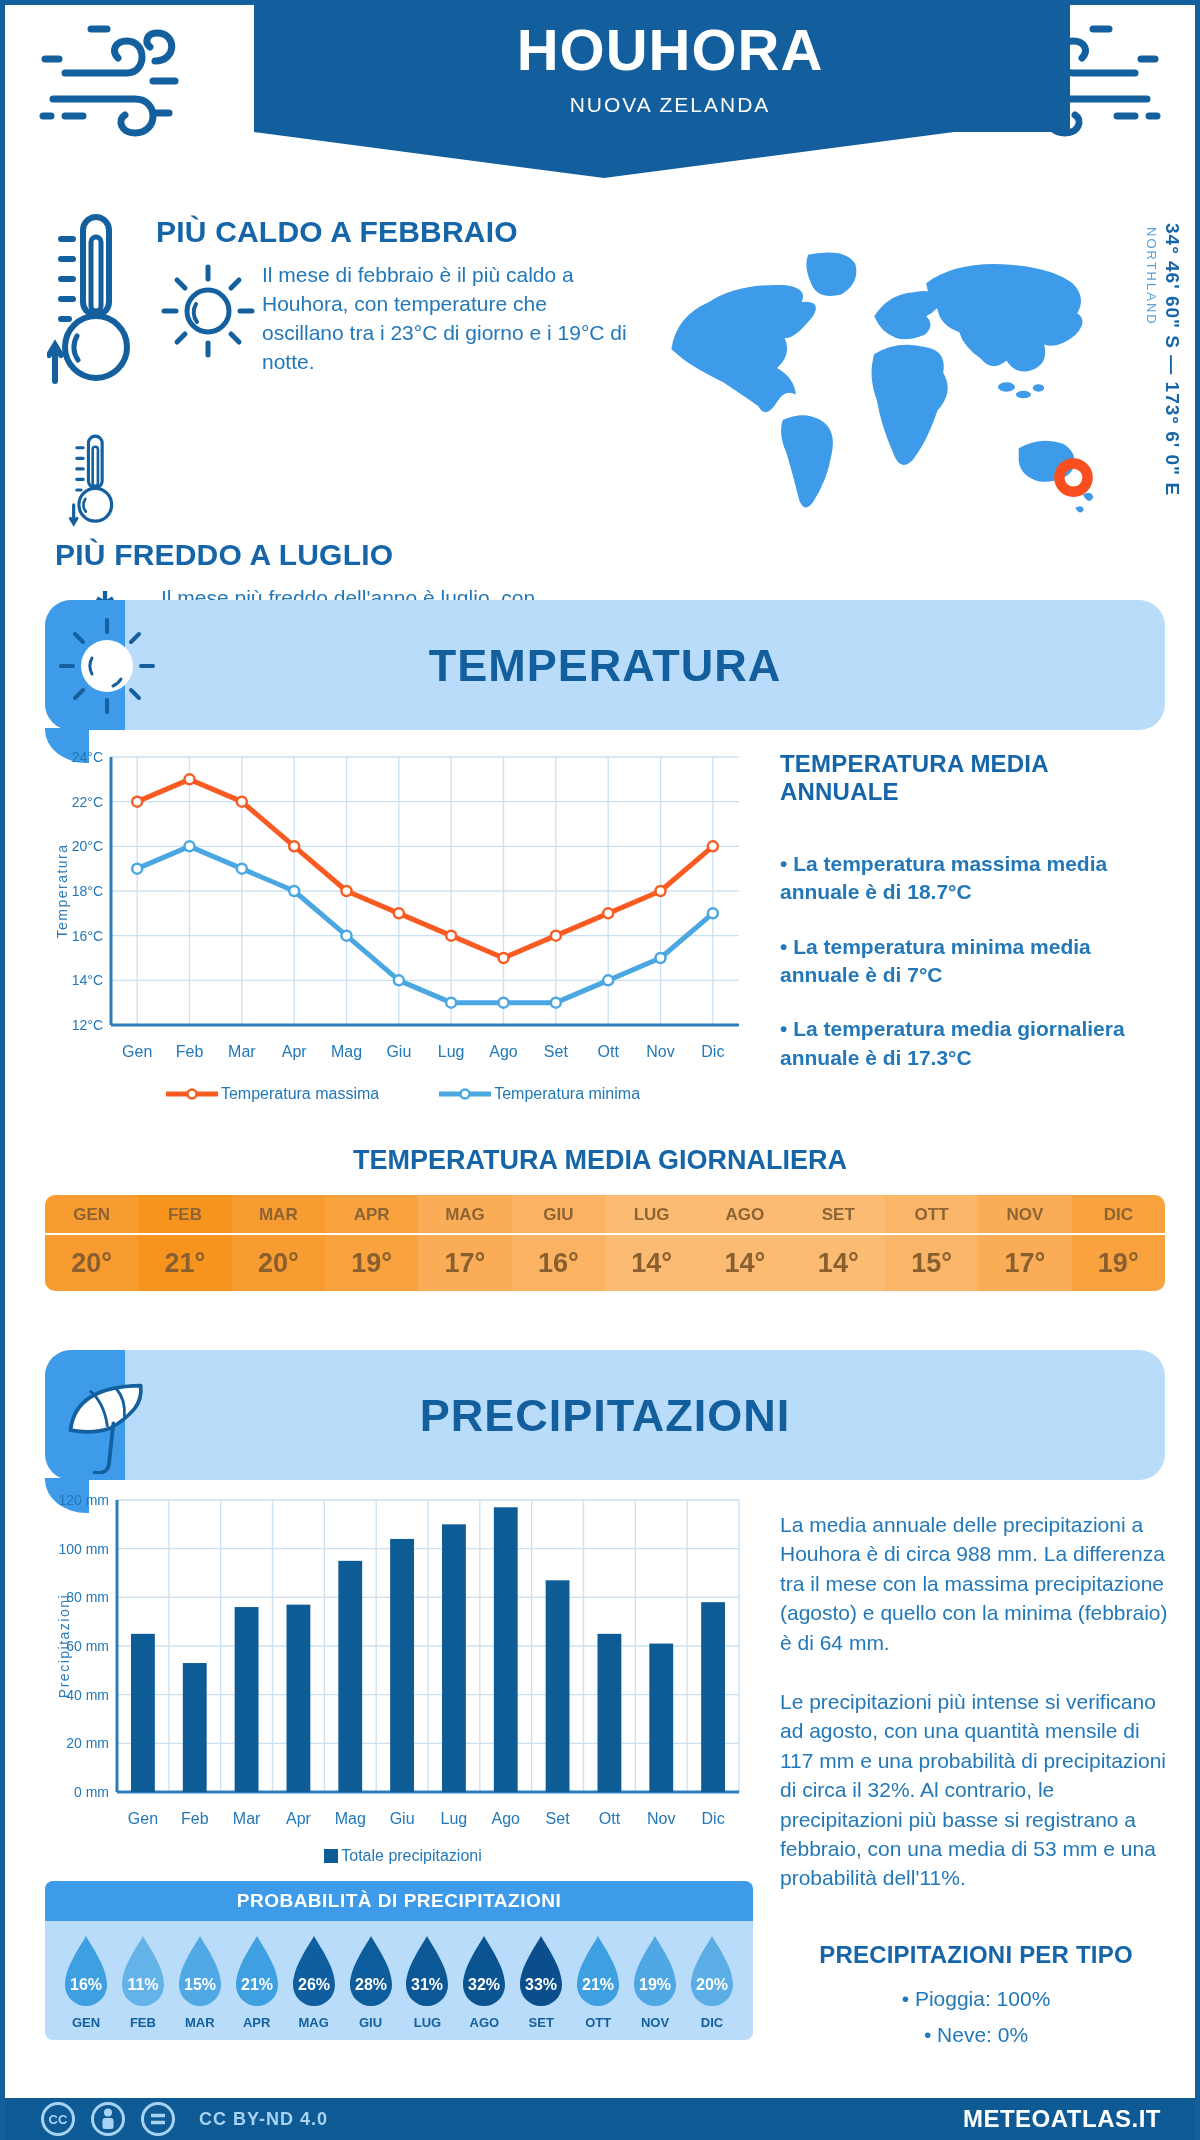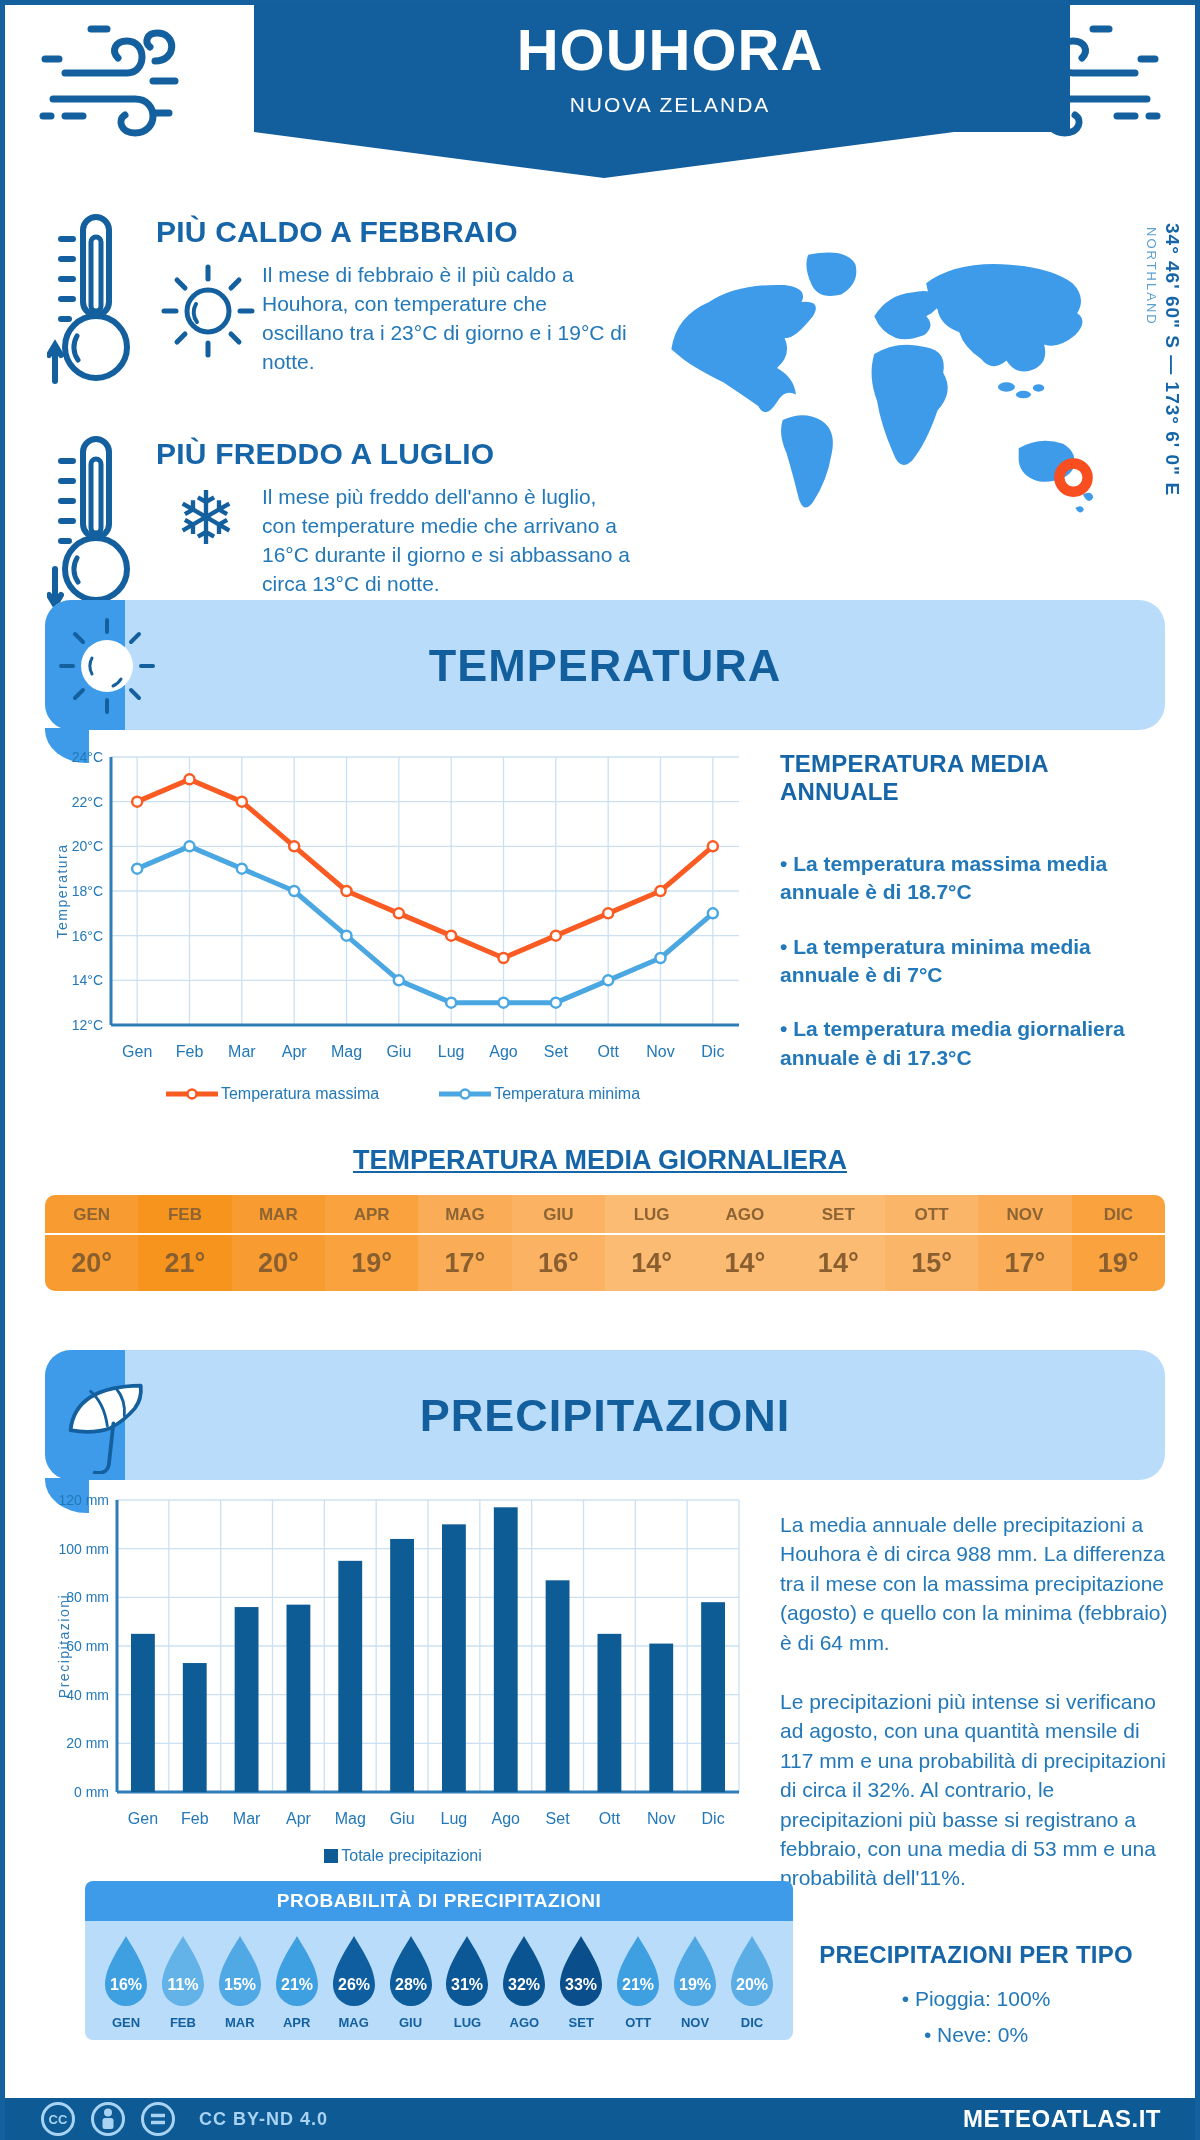--- a/index.html
+++ b/index.html
@@ -45,27 +45,27 @@
   
   .side{position:absolute;left:775px;width:392px;}
   .side h3{margin:0 0 0 0;font-size:24px;font-weight:700;color:#1565A8;letter-spacing:0.2px;}
   .side ul{list-style:none;margin:0;padding:0;}
   .side li{font-size:21px;line-height:1.35;color:#2278B8;margin-bottom:26px;}
   .side li::before{content:"• ";}
   #annual{top:745px;} #annual ul{margin-top:44px;font-weight:bold;}
   #prec-text{top:1505px;} #prec-text p{margin:0 0 30px 0;font-size:21px;line-height:1.4;color:#2278B8;}
   #per-tipo{top:1936px;text-align:center;} #per-tipo ul{margin-top:16px;} #per-tipo li{margin-bottom:8px;}
   
-  .daily-title{position:absolute;left:0;right:0;top:1140px;margin:0;text-align:center;font-size:27px;font-weight:700;color:#1565A8;text-decoration:underline;}
+  .daily-title{position:absolute;left:0;right:0;top:1140px;margin:0;text-align:center;font-size:27px;font-weight:700;color:#1565A8;}
   .temp-table{position:absolute;left:40px;top:1190px;width:1120px;height:96px;display:flex;border-radius:10px;overflow:hidden;}
   .tcell{flex:1;display:flex;flex-direction:column;}
   .tcell .m{height:38px;line-height:40px;text-align:center;font-size:17px;font-weight:700;color:#8D6434;border-bottom:2px solid #fff;}
   .tcell .v{flex:1;display:flex;align-items:center;justify-content:center;font-size:27px;font-weight:700;color:#8A5F2F;}
   
-  .prob{position:absolute;left:40px;top:1876px;width:708px;border-radius:8px;overflow:hidden;margin-left:40px;}
+  .prob{position:absolute;left:40px;top:1876px;width:708px;border-radius:8px;overflow:hidden;}
   .prob-h{height:40px;line-height:40px;background:#3D9BE9;color:#fff;text-align:center;font-size:19px;font-weight:700;letter-spacing:0.5px;}
   .prob-b{background:#B8DCFA;display:flex;justify-content:space-between;padding:12px 14px 10px 14px;}
   .drop{width:54px;text-align:center;}
   .drop .mo{font-size:13px;font-weight:700;color:#14609F;margin-top:2px;}
   
   footer{position:absolute;left:0;right:0;bottom:0;height:42px;background:#0E5A95;display:flex;align-items:center;padding:0 34px;box-sizing:border-box;}
   .lic{display:flex;align-items:center;gap:12px;}
   .lic .txt{font-size:18px;font-weight:700;color:#A9D3F2;letter-spacing:1px;margin-left:10px;}
   .site{margin-left:auto;font-size:24px;font-weight:700;color:#fff;letter-spacing:0.5px;}
 </style>
@@ -119,21 +119,21 @@
             <circle cx="52" cy="52" r="21"></circle>
             <path d="M41 63 A16 16 0 0 1 40 45" stroke-width="4"></path>
             <path d="M52 8 V20 M52 84 V96 M8 52 H20 M84 52 H96 M21 21 L29 29 M75 75 L83 83 M21 83 L29 75 M75 29 L83 21"></path>
           </svg>
         </div>
         <p>Il mese di febbraio è il più caldo a Houhora, con temperature che oscillano tra i 23°C di giorno e i 19°C di notte.</p>
       </div>
     </div>
   </div>
 
-  <div class="hl" style="top:428px;">
+  <div class="hl" style="top:428px;flex-direction:column;">
     <svg class="thermo" width="95" height="180" viewBox="0 0 95 180" fill="none" stroke="#14609F" stroke-linecap="round">
       <rect x="36" y="6" width="26" height="98" rx="13" stroke-width="6"></rect>
       <rect x="44" y="26" width="10" height="74" rx="5" stroke-width="5"></rect>
       <circle cx="49" cy="136" r="31" stroke-width="6"></circle>
       <path d="M31 149 A22 22 0 0 1 30 125" stroke-width="5"></path>
       <path d="M14 28 h12 M14 48 h12 M14 68 h12 M14 88 h12 M14 108 h8" stroke-width="6"></path>
       <path d="M8 136 V170 M2 162 L8 172 L14 162" stroke-width="6"></path>
     </svg>
     <div class="hl-body">
       <h2>PIÙ FREDDO A LUGLIO</h2>

